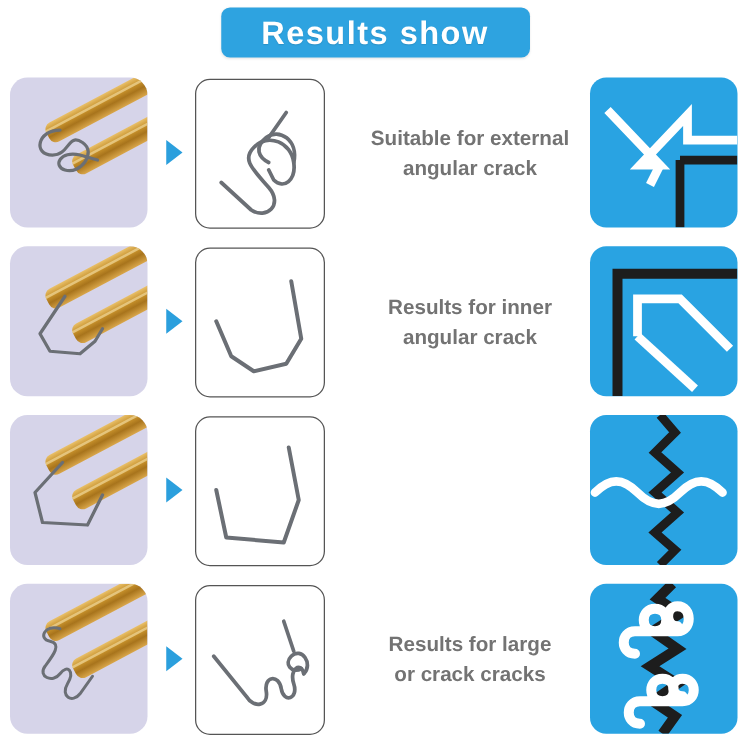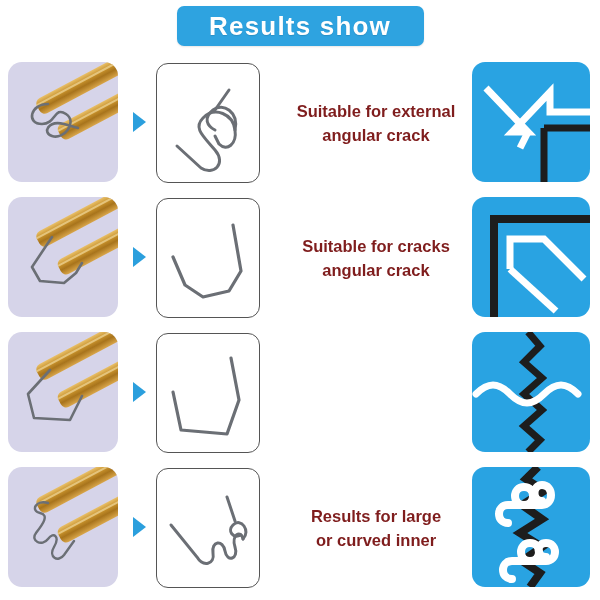--- a/index.html
+++ b/index.html
@@ -72,21 +72,21 @@
 
   
   .caption{
     position:absolute;left:283px;top:0;
     width:186px;height:135px;
     display:flex;flex-direction:column;
     align-items:center;justify-content:center;
     text-align:center;
   }
   .caption .line{
-    color:#7f1d1d;
+    color:#737373;
     font-size:16.5px;
     font-weight:bold;
     line-height:1.45;
     white-space:nowrap;
   }
 
   
   .illus{
     position:absolute;left:472px;top:6px;
     width:118px;height:120px;
@@ -193,21 +193,21 @@
           </svg>
       </div>
 
       <div class="staple">
         <svg viewBox="0 0 102 118">
           <path d="M16 58 L28 86 L46 98 L72 92 L84 72 L76 26" fill="none" stroke="#6b6f75" stroke-width="3.2" stroke-linecap="round" stroke-linejoin="round"></path>
         </svg>
       </div>
 
       <div class="caption">
-        <div class="line">Suitable for cracks</div>
+        <div class="line">Results for inner</div>
         <div class="line">angular crack</div>
       </div>
 
       <div class="illus">
         <svg viewBox="0 0 118 120">
           <path d="M22 120 L22 22 L118 22" stroke="#1d1d1d" stroke-width="8" fill="none"></path>
           <path d="M38 72 L38 42 L72 42 L112 82" stroke="#ffffff" stroke-width="7" fill="none" stroke-linejoin="miter"></path>
           <path d="M38 72 L84 114" stroke="#ffffff" stroke-width="7" fill="none"></path>
         </svg>
       </div>
@@ -294,21 +294,21 @@
         <svg viewBox="0 0 102 118">
           <path d="M14 56 L40 88 C46 98 58 96 56 84 C54 72 66 70 68 82
                    C70 94 82 90 78 78 C74 66 84 60 86 70" fill="none" stroke="#6b6f75" stroke-width="3" stroke-linecap="round"></path>
           <path d="M86 70 C94 62 84 48 76 56 C70 62 76 70 84 66" fill="none" stroke="#6b6f75" stroke-width="3" stroke-linecap="round"></path>
           <path d="M78 52 L70 28" fill="none" stroke="#6b6f75" stroke-width="3" stroke-linecap="round"></path>
         </svg>
       </div>
 
       <div class="caption">
         <div class="line">Results for large</div>
-        <div class="line">or curved inner</div>
+        <div class="line">or crack cracks</div>
       </div>
 
       <div class="illus">
         <svg viewBox="0 0 118 120">
           <path d="M66 0 L54 12 L72 24 L50 38 L70 52 L48 66 L70 80 L50 94 L68 106 L58 120" stroke="#1d1d1d" stroke-width="8" fill="none" stroke-linejoin="miter"></path>
           <path d="M36 56 C24 56 24 38 36 38 L52 38 C64 38 64 20 52 20
                    C40 20 40 38 52 38 L70 38 C82 38 82 18 70 18
                    C60 18 60 34 70 34" stroke="#ffffff" stroke-width="8" fill="none" stroke-linecap="round"></path>
           <path d="M40 112 C28 112 28 94 40 94 L58 94 C70 94 70 76 58 76
                    C46 76 46 94 58 94 L74 94 C86 94 86 76 74 76

